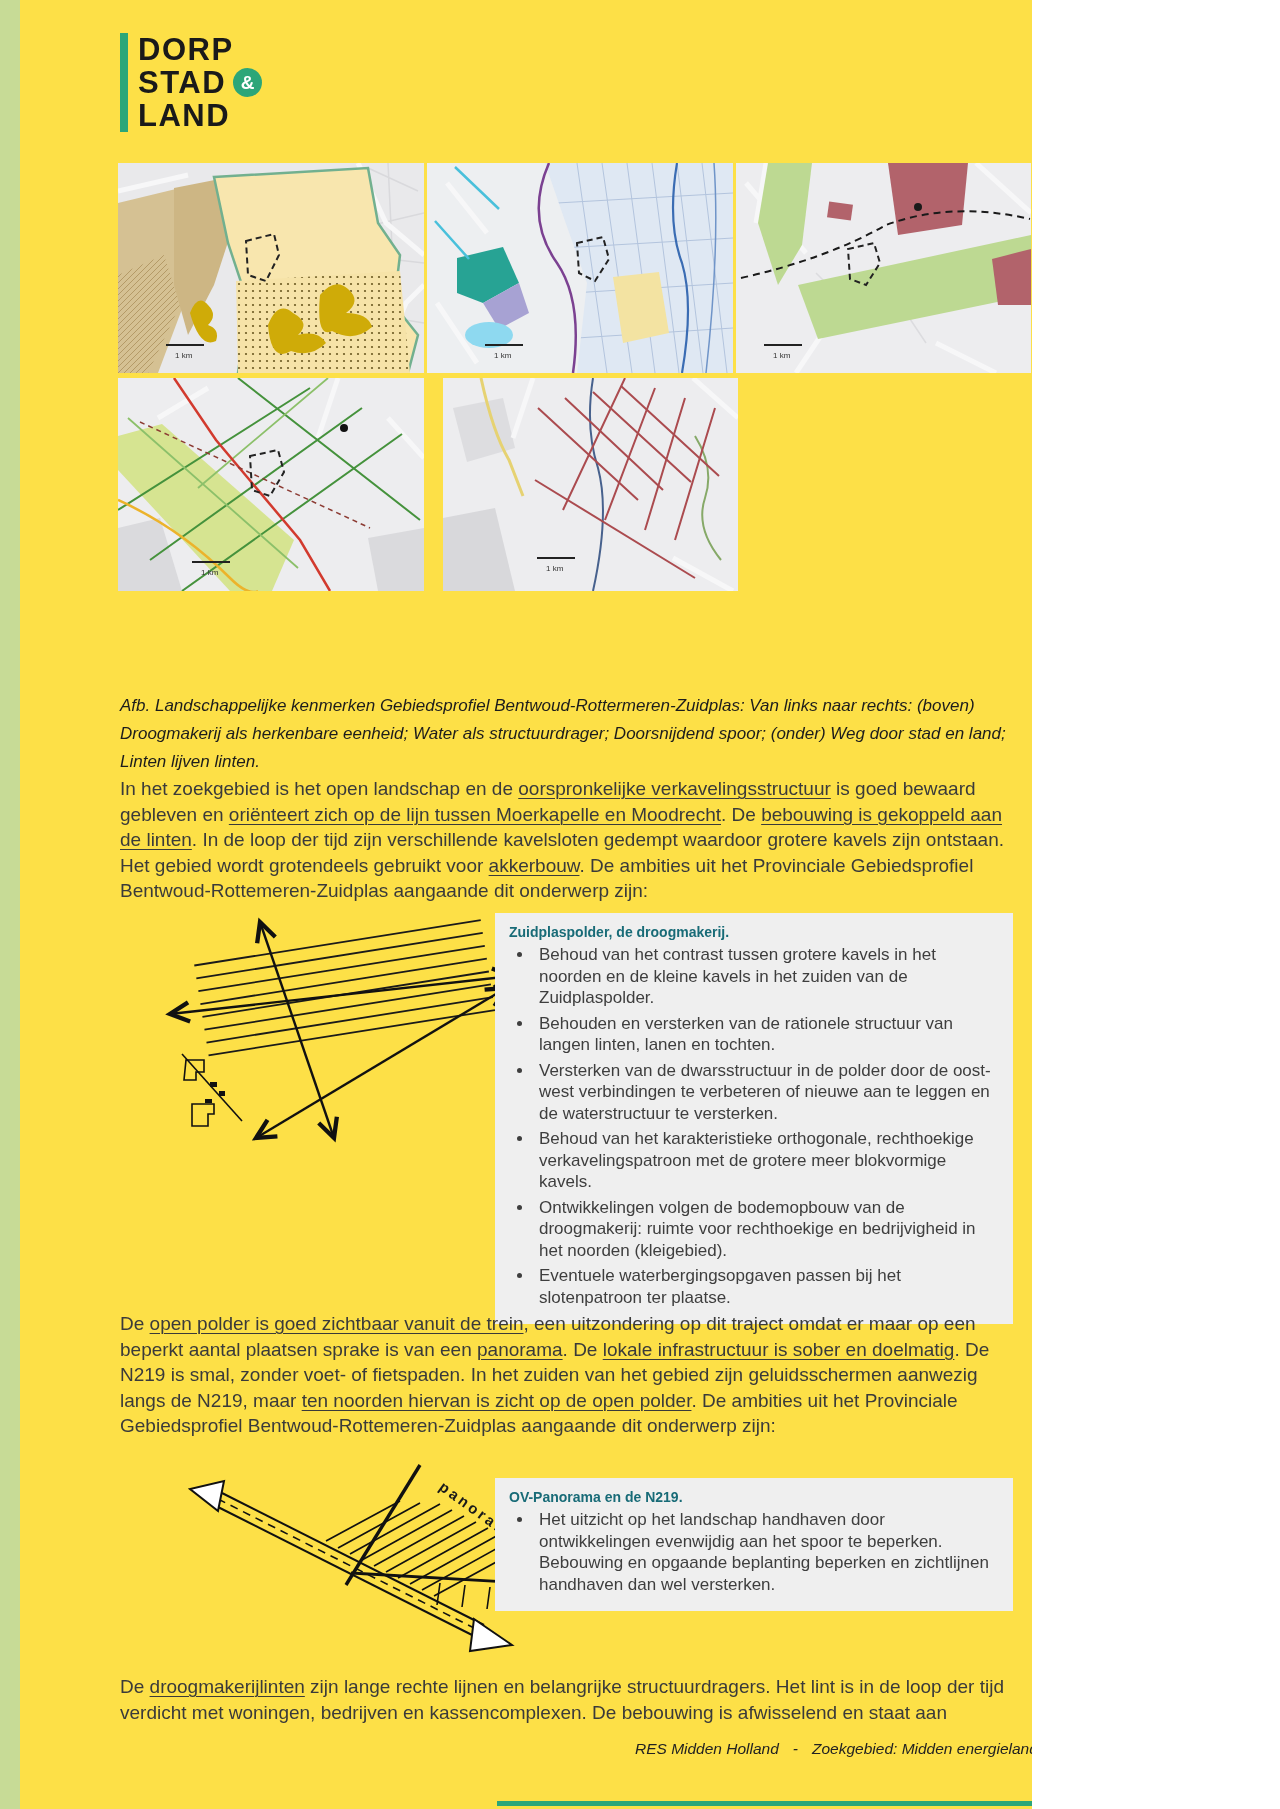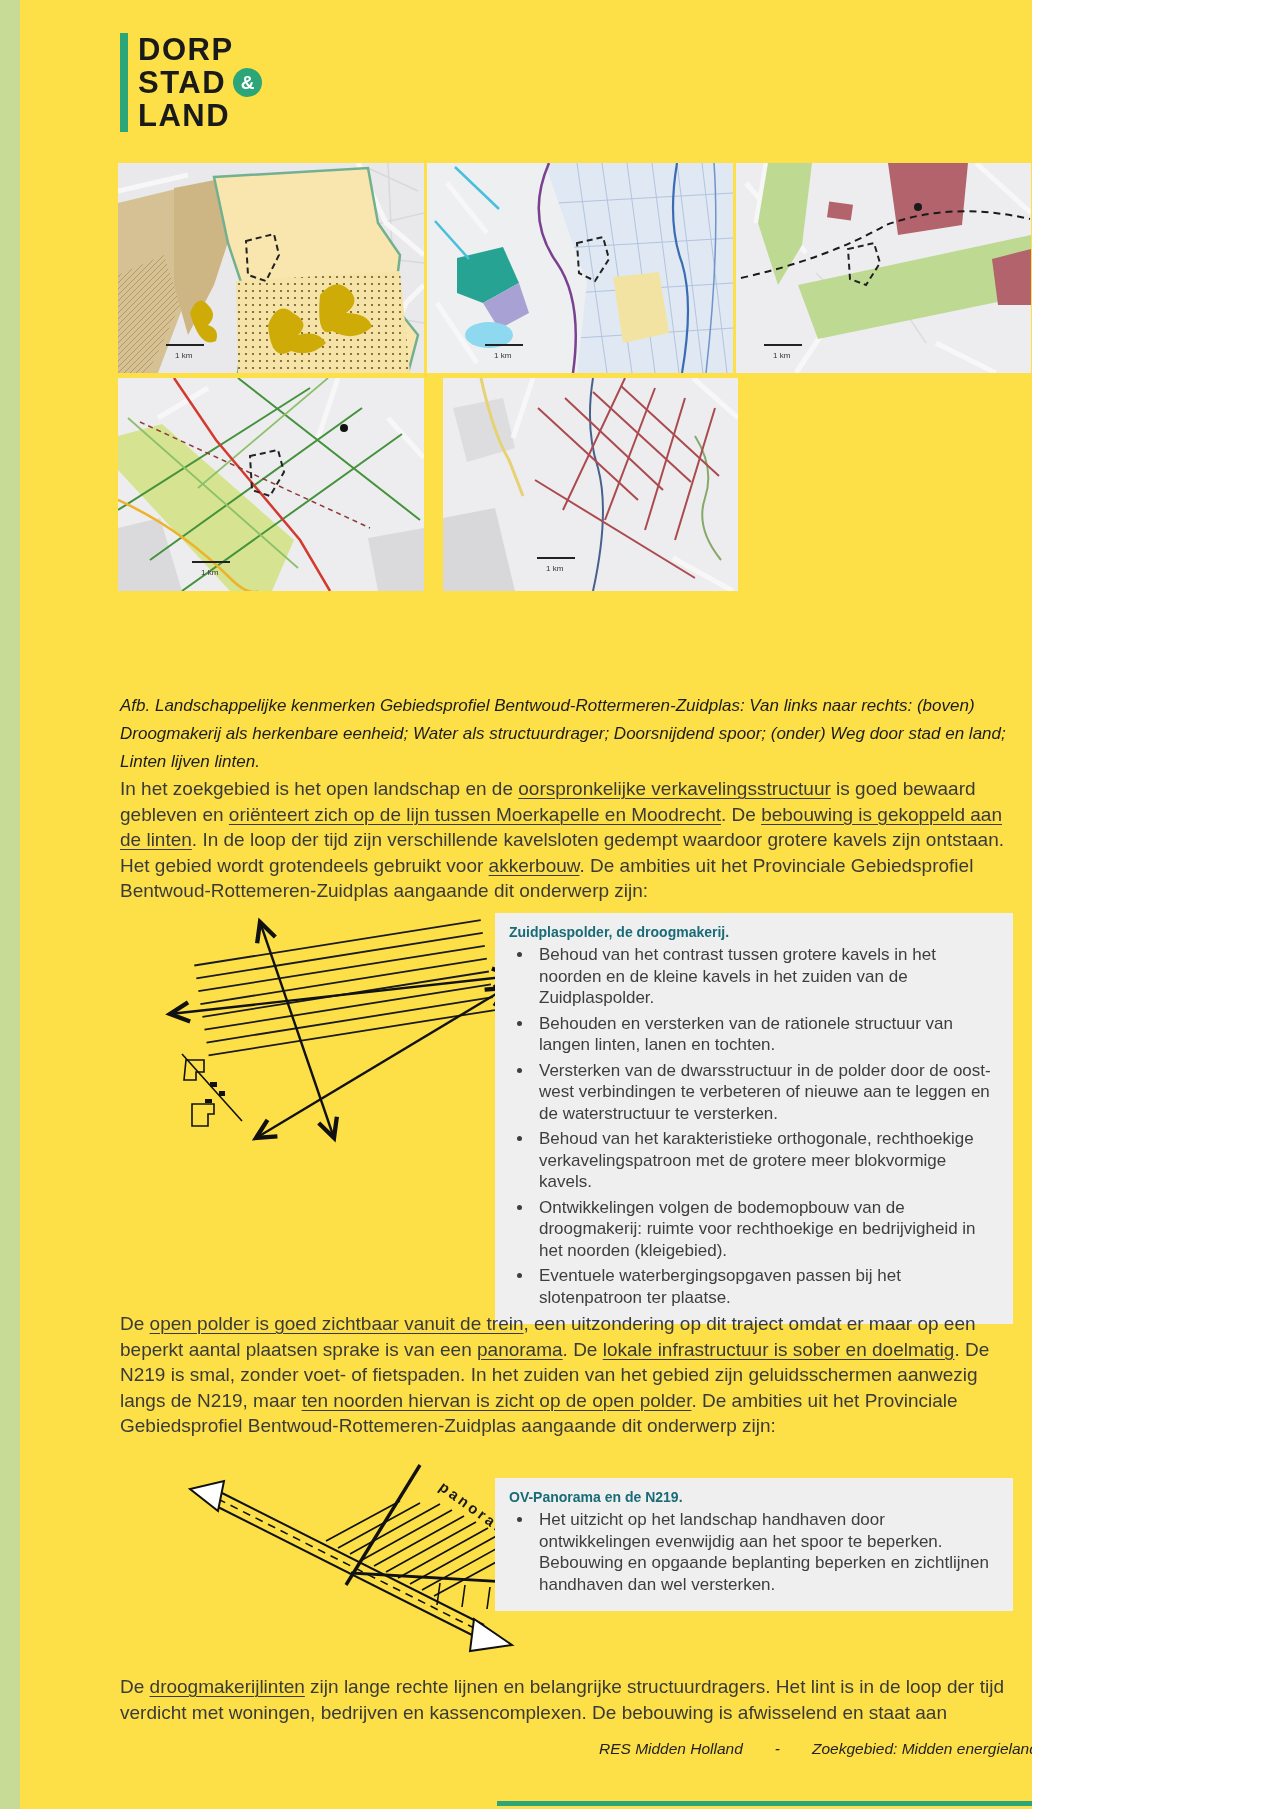--- a/index.html
+++ b/index.html
@@ -38,21 +38,21 @@
 
   
   .sketch{position:absolute;}
   .sketch svg{display:block;width:100%;height:100%;}
   .pan-label{font-family:"Liberation Sans",sans-serif;font-size:15px;font-weight:600;
              letter-spacing:3px;fill:#1a1a1a;}
 
   
   .footer{position:absolute;left:400px;top:1740px;width:830px;display:flex;
           justify-content:flex-end;align-items:baseline;gap:44px;font-size:15.5px;}
-  .footer-doc{font-style:italic;color:#222;display:flex;gap:32px;align-items:center;}
+  .footer-doc{font-style:italic;color:#222;display:flex;gap:14px;align-items:center;}
   .footer-page{font-weight:bold;color:#10707f;}
   .bottom-rule{position:absolute;left:497px;top:1801px;width:783px;height:5px;background:#2ca678;}
 </style>
 </head>
 <body>
 
 <div class="page">
   <div class="side-strip"></div>
 
   <header class="logo">

